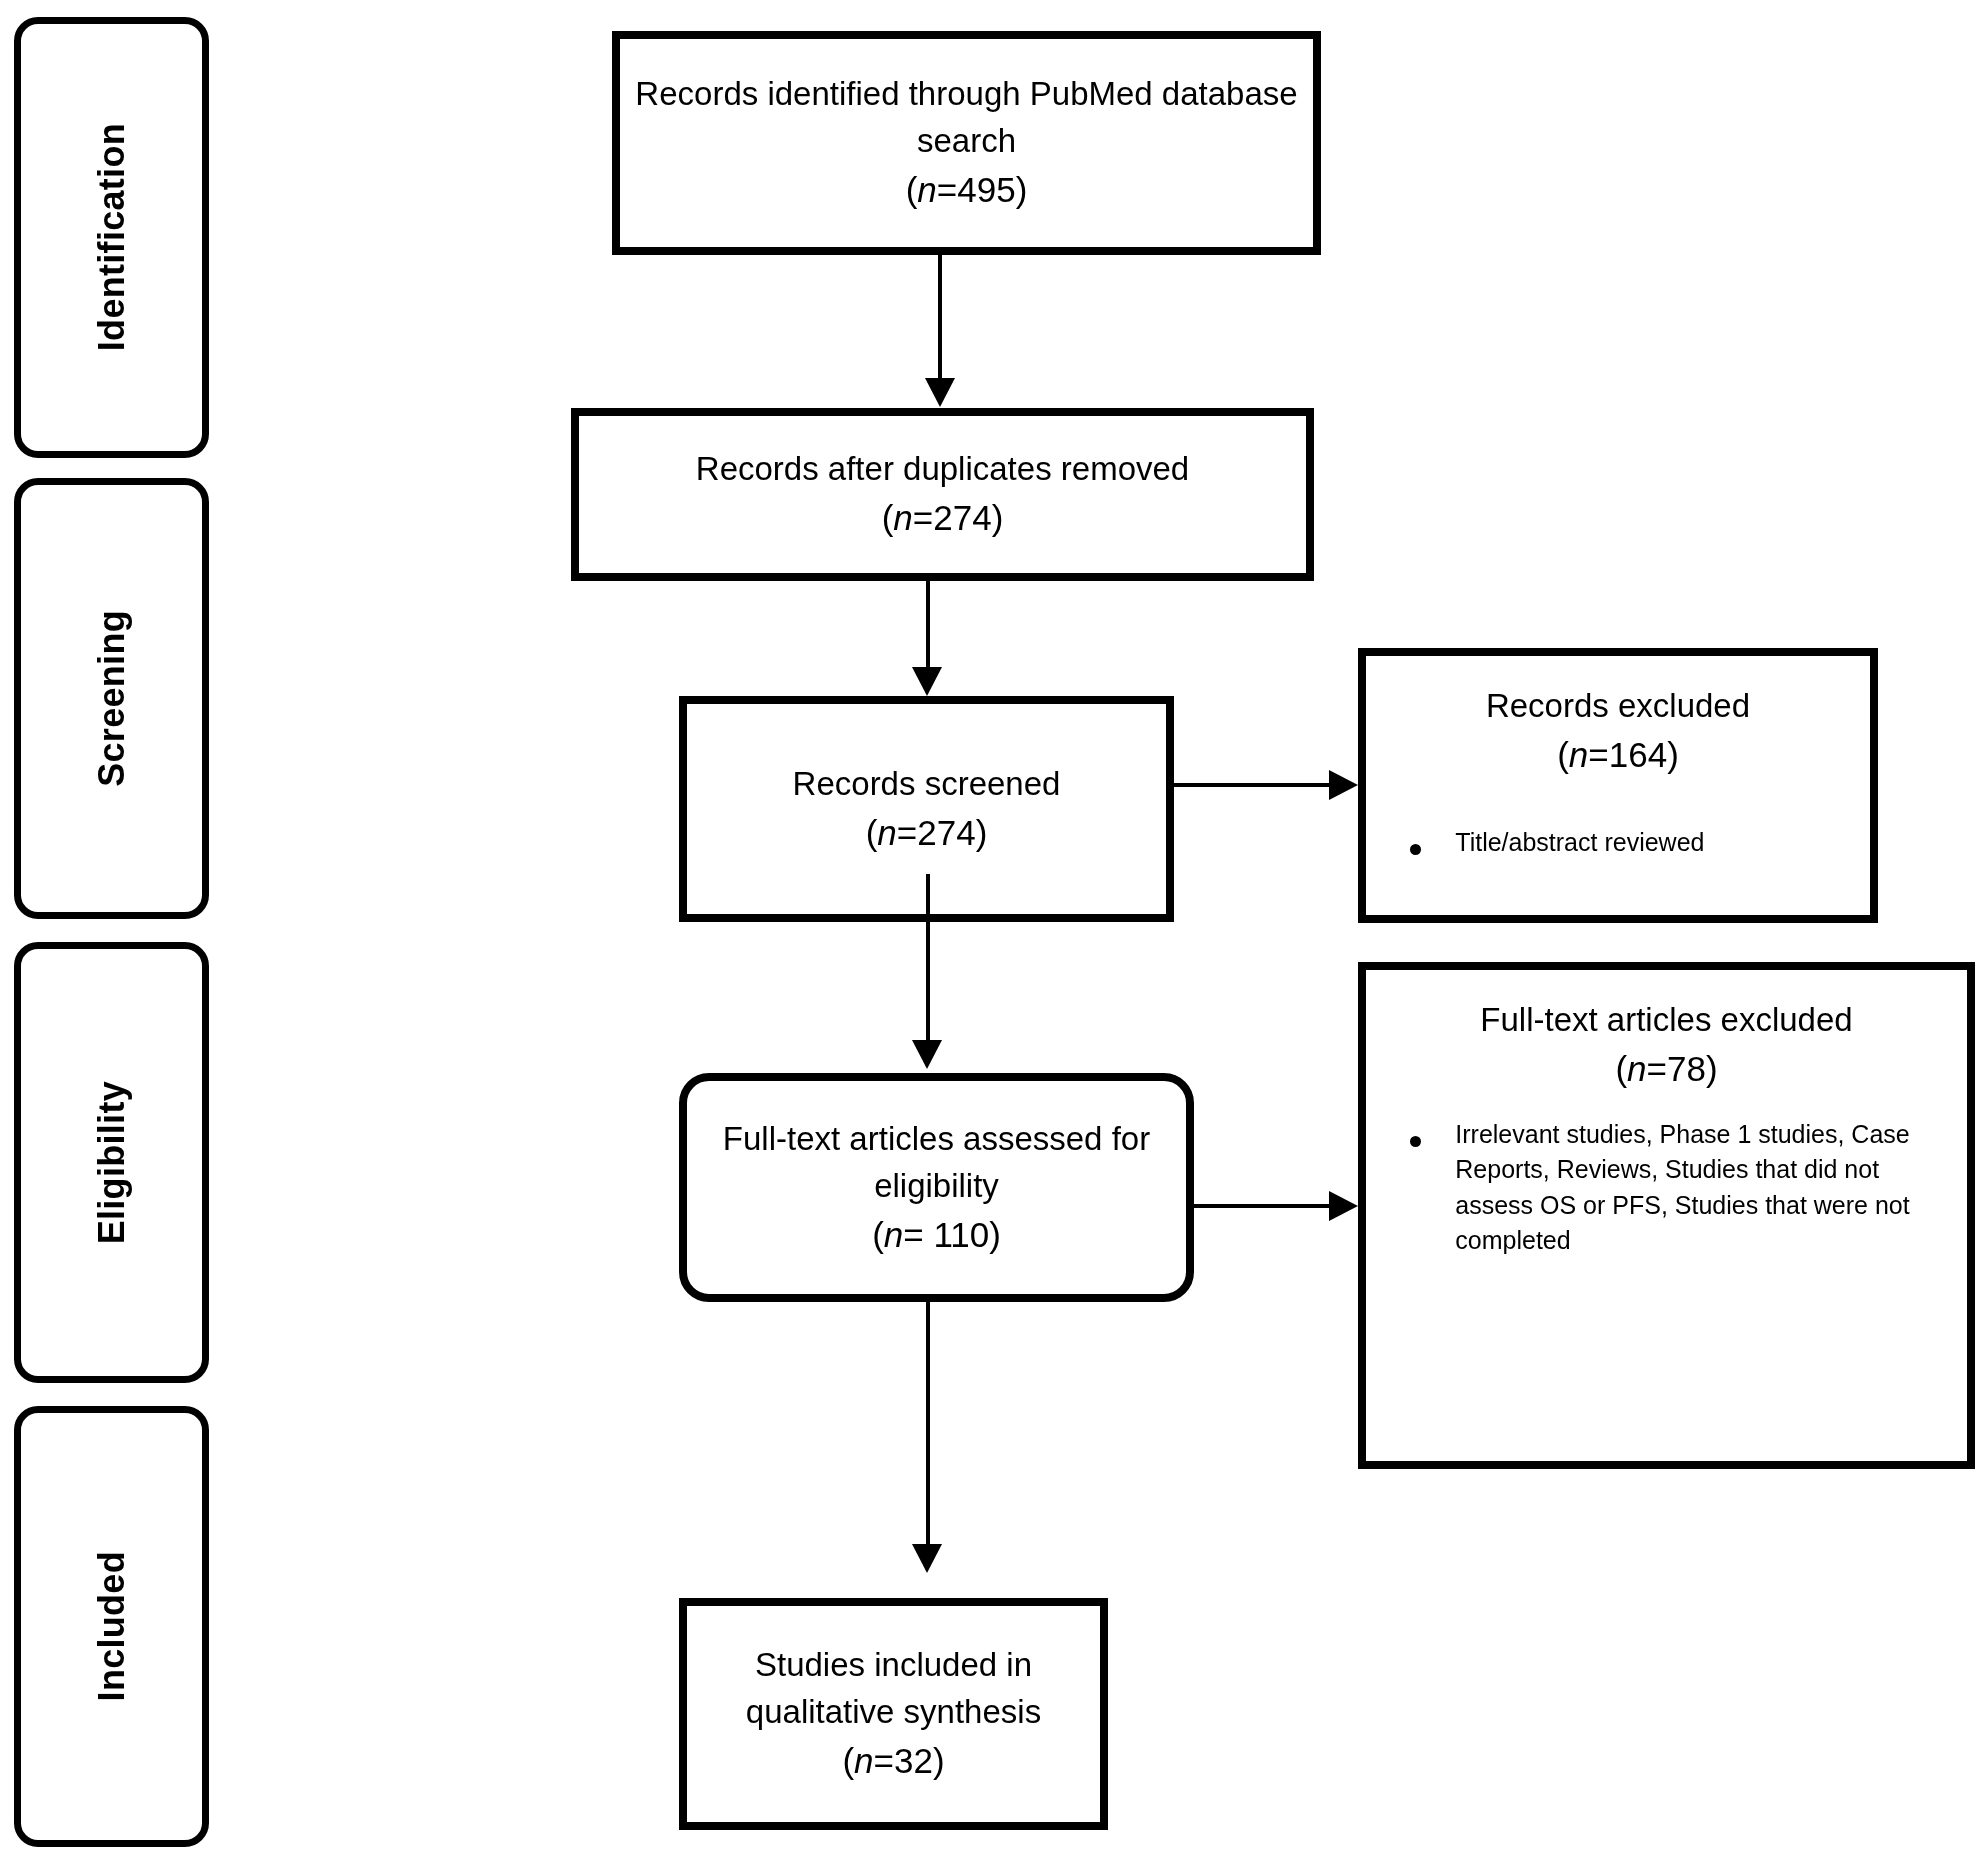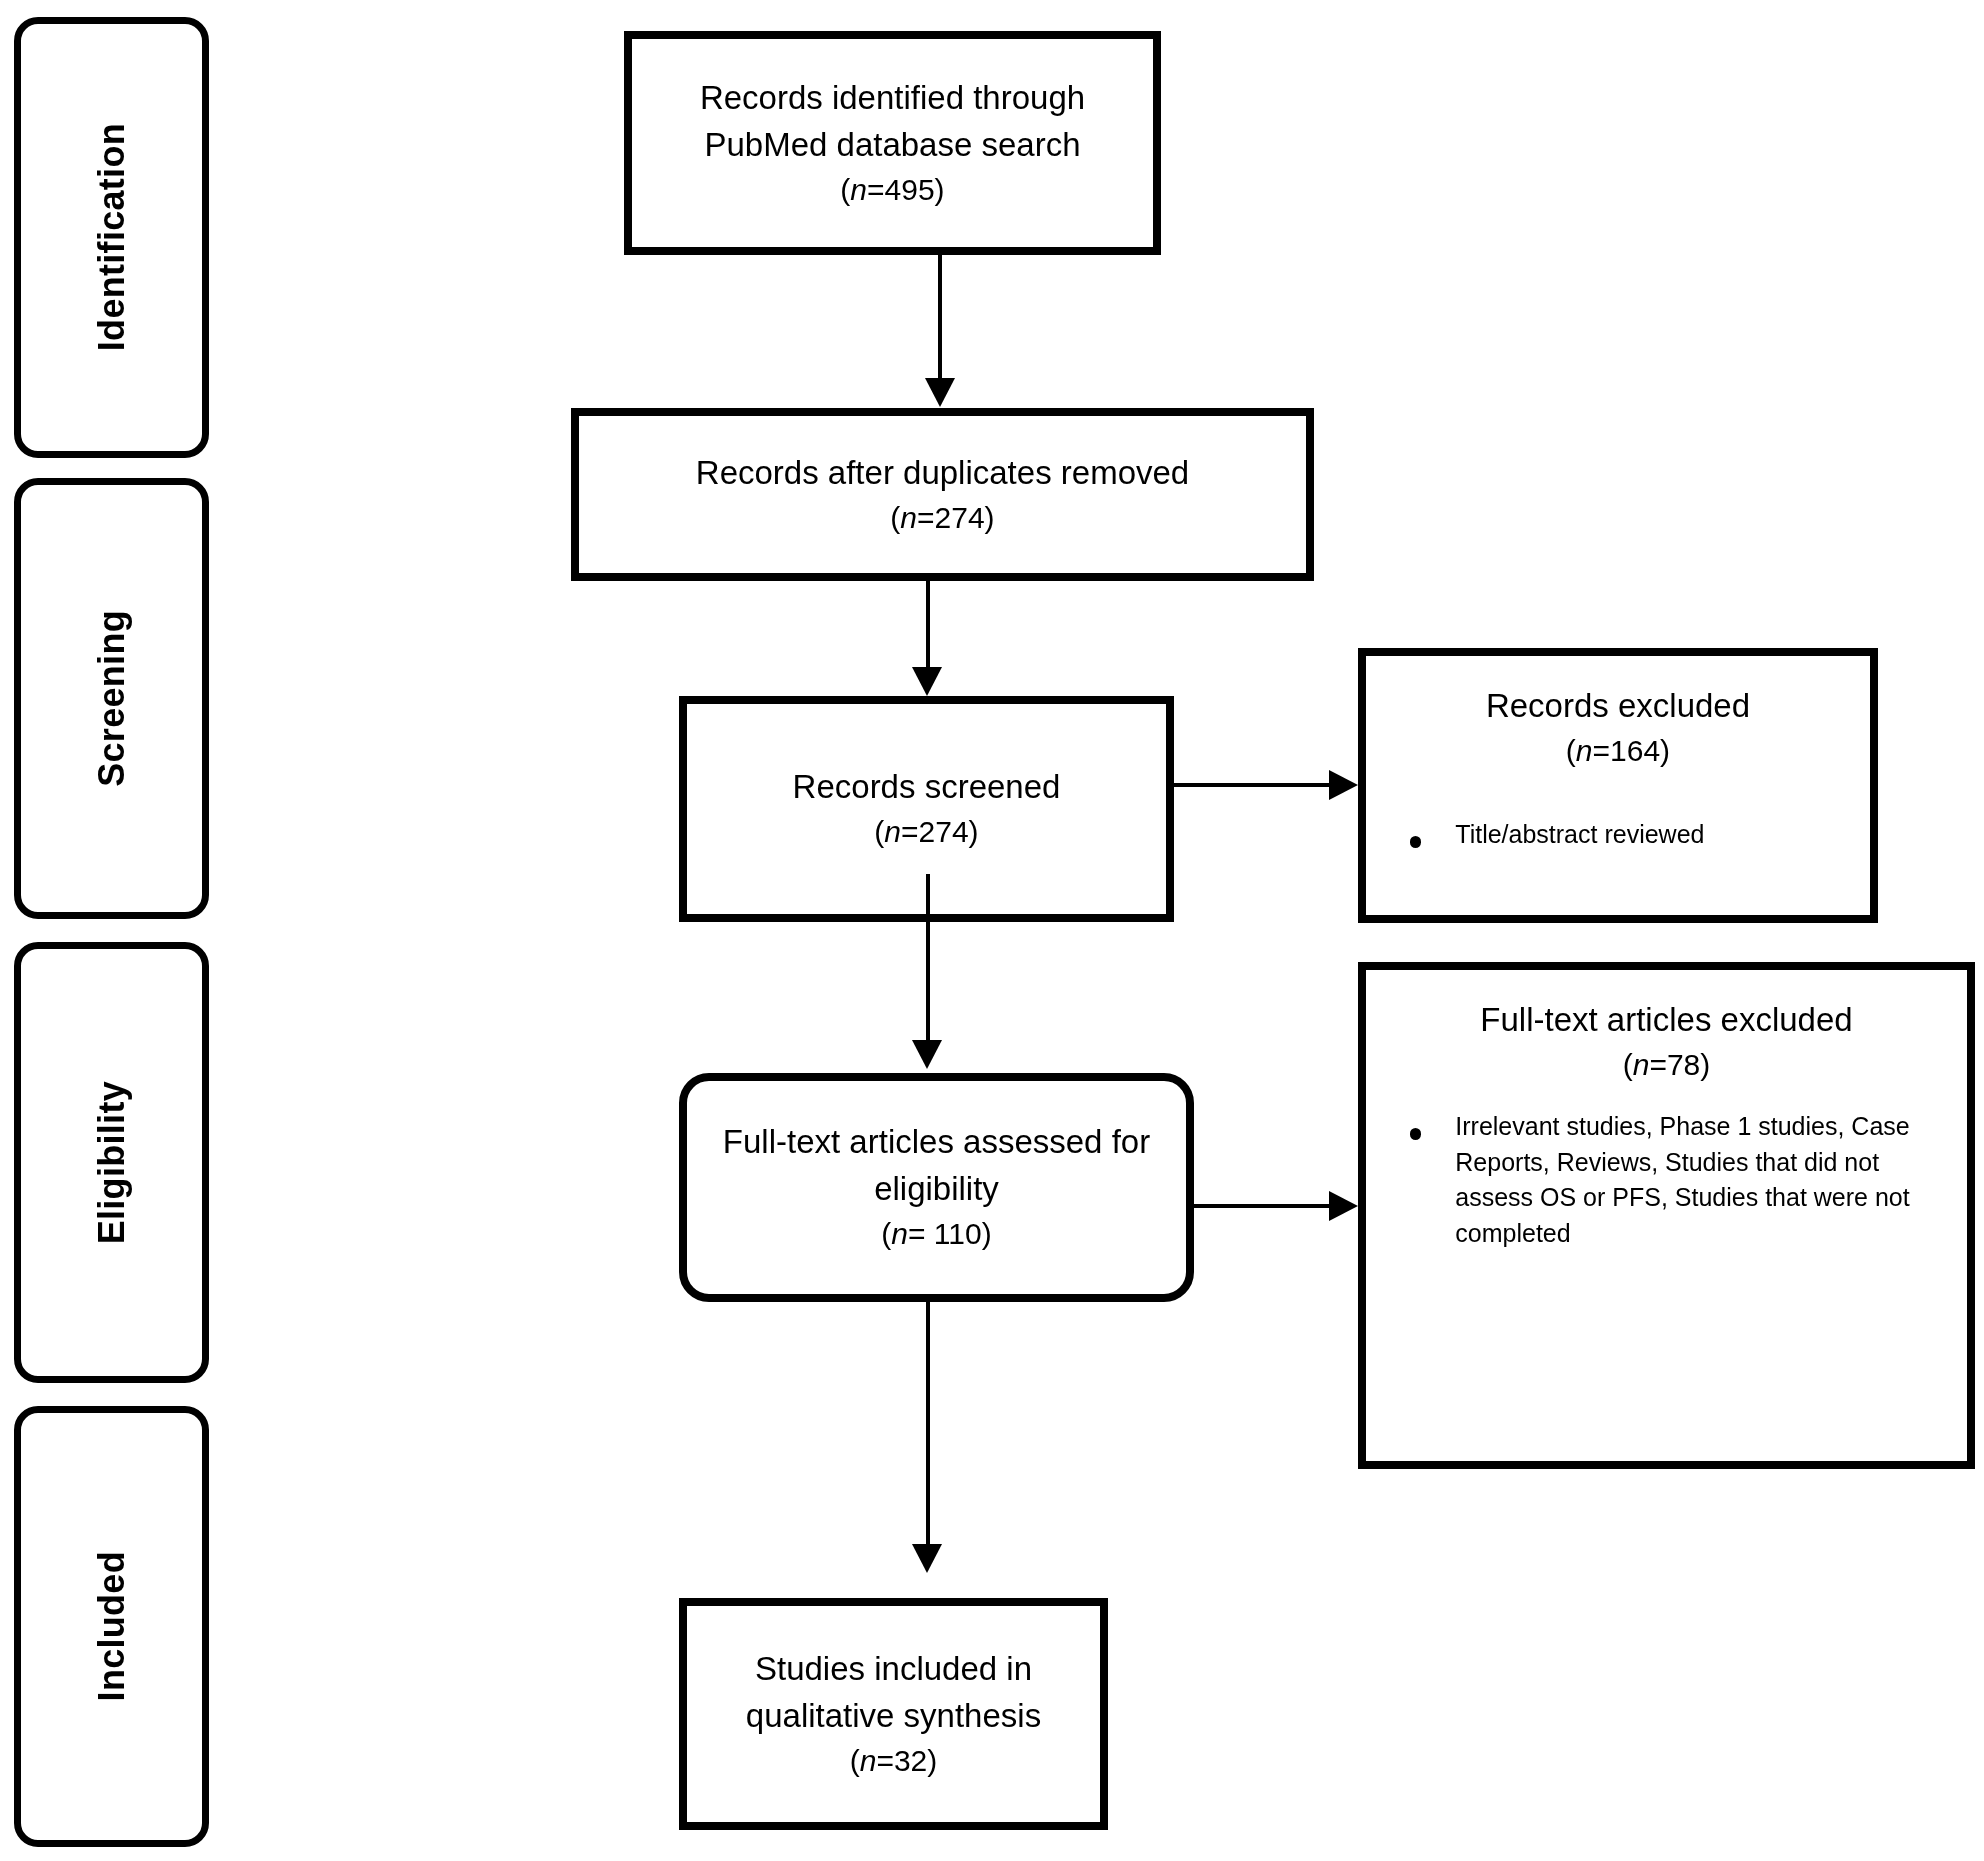--- a/index.html
+++ b/index.html
@@ -54,21 +54,21 @@
   .flow-box.top-align {
     justify-content: flex-start;
   }
   .flow-text {
     font-size: 33px;
     line-height: 1.42;
     text-align: center;
     padding: 0 14.7px;
   }
   .n-line {
-    font-size: 30px;
+    font-size: 35px;
     line-height: 1.42;
     text-align: center;
   }
   .n-line i { font-style: italic; }
 
   
   .bullet-row {
     display: flex;
     align-items: flex-start;
     width: 100%;
@@ -132,21 +132,21 @@
   </div>
 
   <div class="stage-box" style="top:942px; height:441px;">
     <span class="stage-label">Eligibility</span>
   </div>
 
   <div class="stage-box" style="top:1406px; height:441px;">
     <span class="stage-label">Included</span>
   </div>
 
-  <div class="flow-box" style="left:612px; top:31px; width:537px; height:224px;margin-left:12px;">
+  <div class="flow-box" style="left:612px; top:31px; width:709px; height:224px;">
     <div class="flow-text">Records identified through PubMed database search</div>
     <div class="n-line"><span>(</span><i>n</i><span>=495)</span></div>
   </div>
 
   <div class="v-line" style="left:938px; top:255px; height:125px;"></div>
   <div class="arrow-down" style="left:925px; top:378px;"></div>
 
   <div class="flow-box" style="left:571px; top:408px; width:743px; height:173px;">
     <div class="flow-text">Records after duplicates removed</div>
     <div class="n-line"><span>(</span><i>n</i><span>=274)</span></div>

